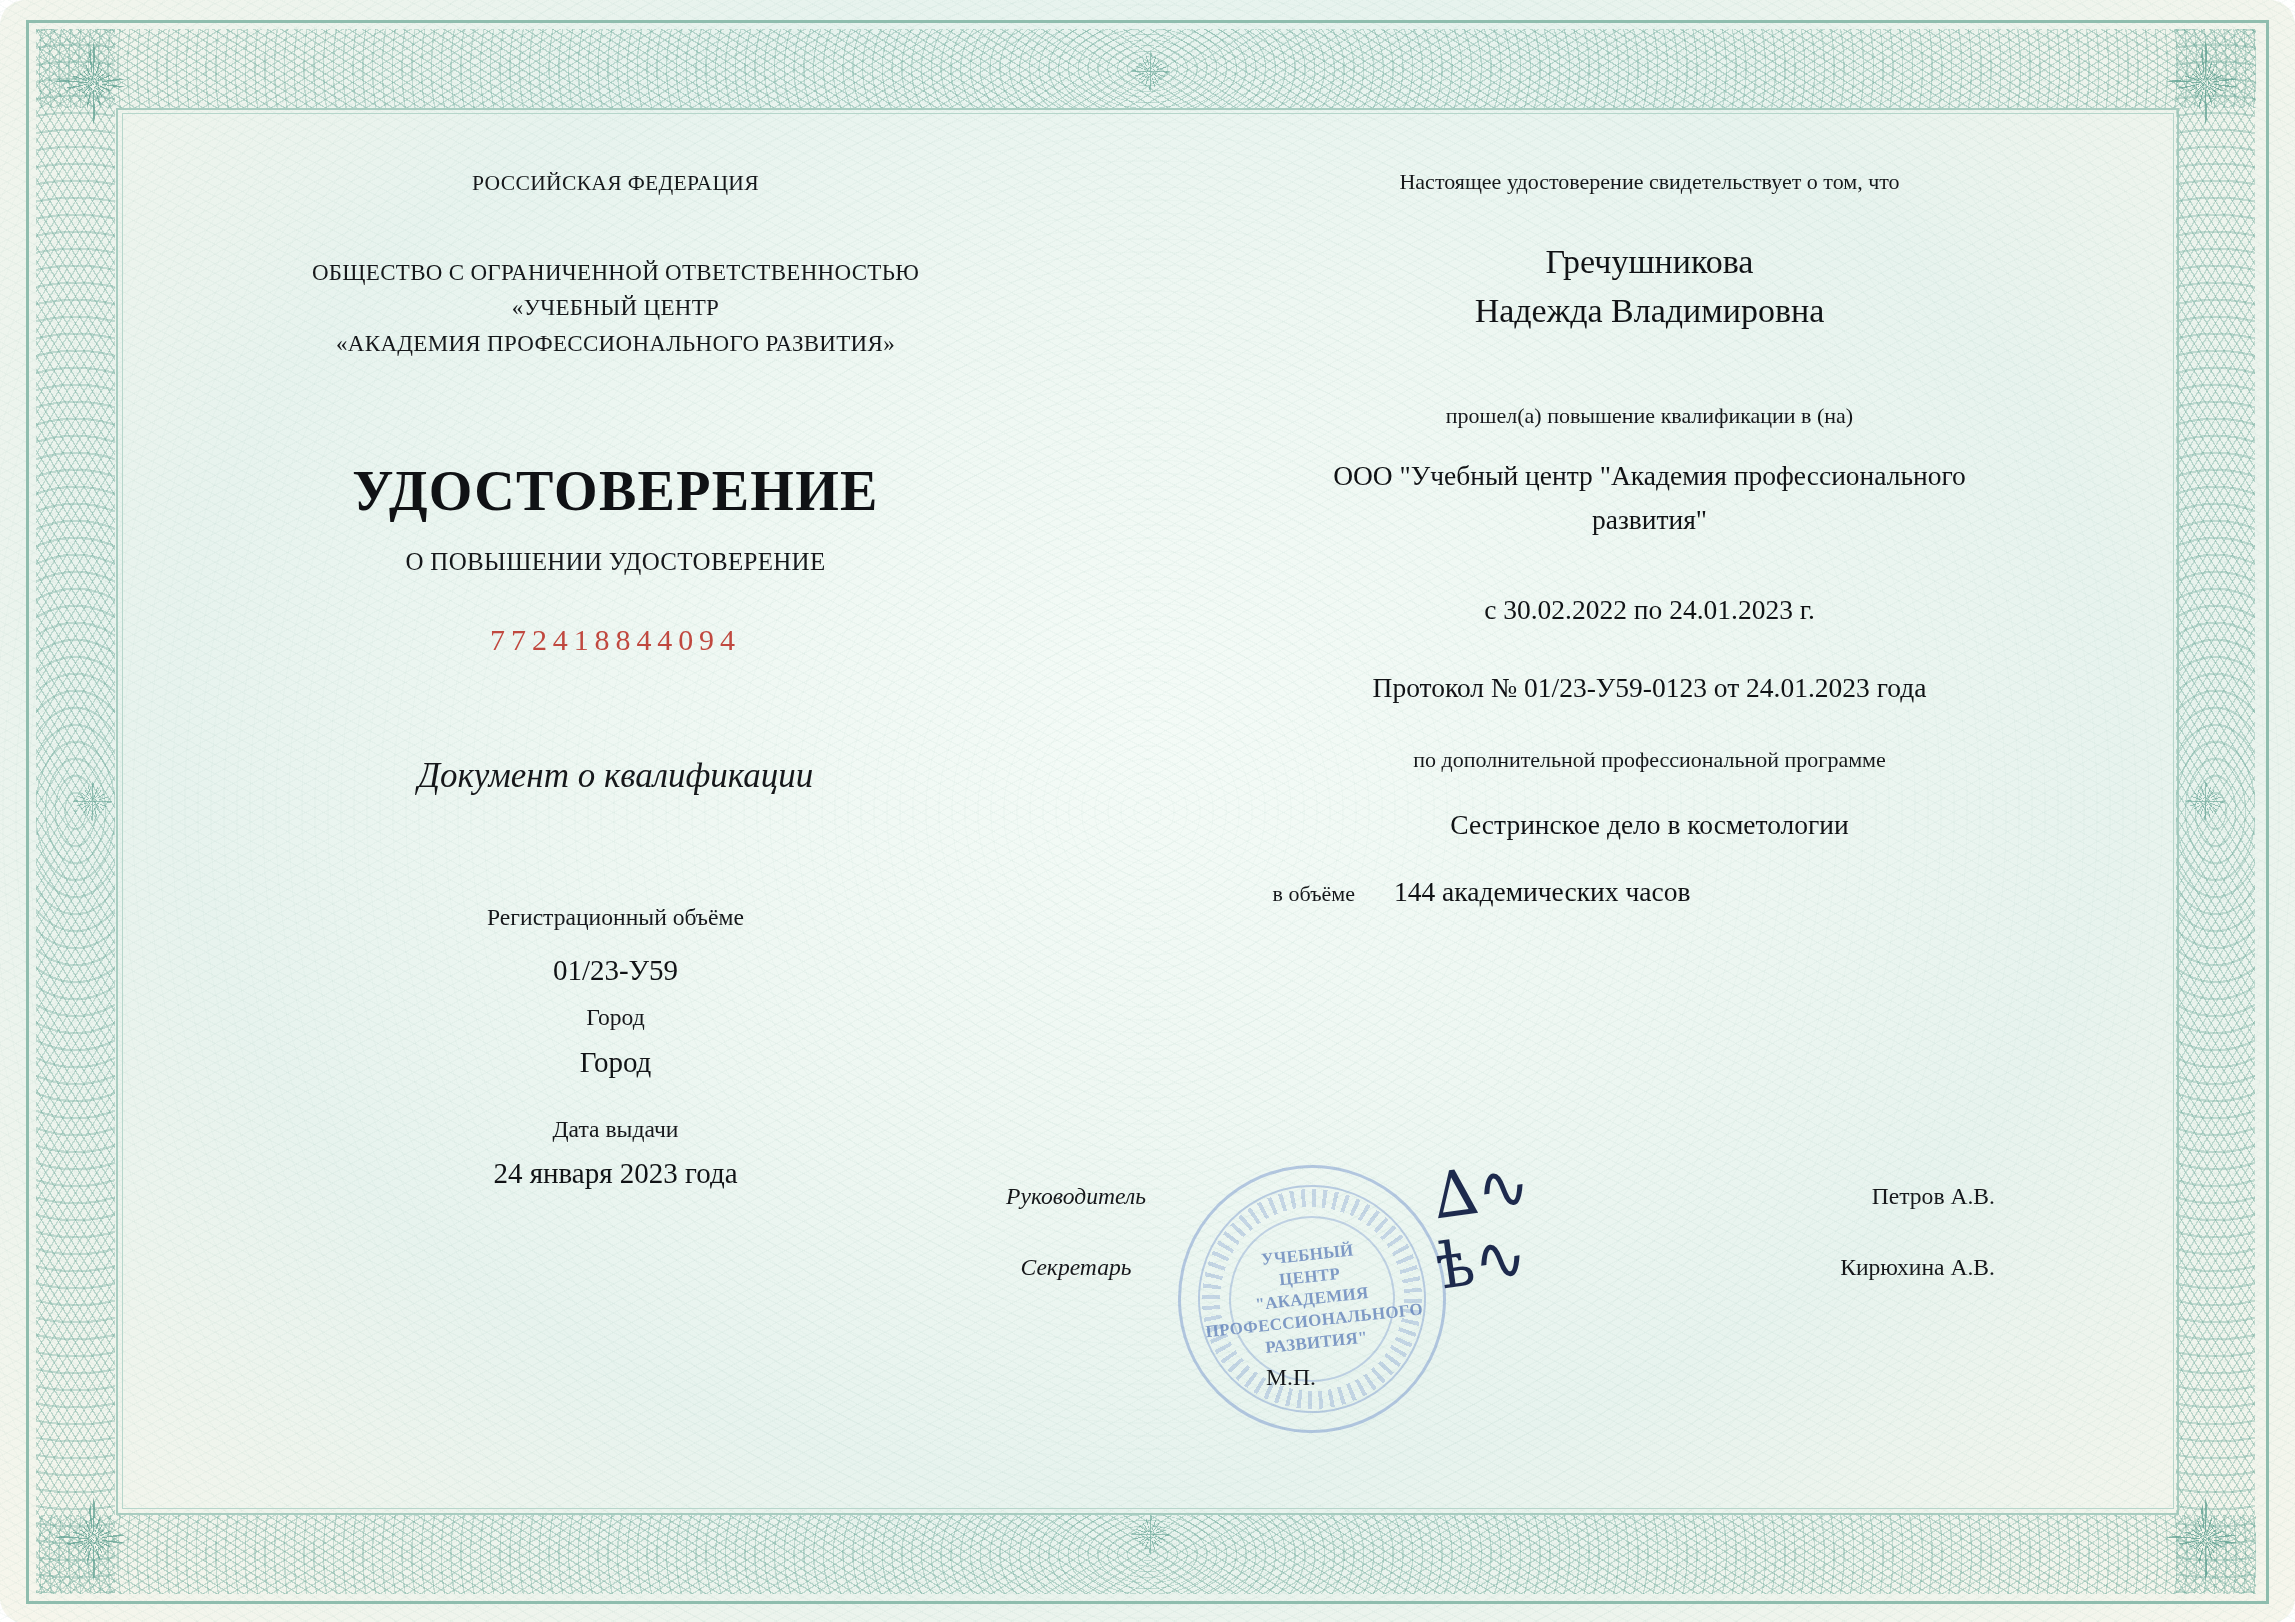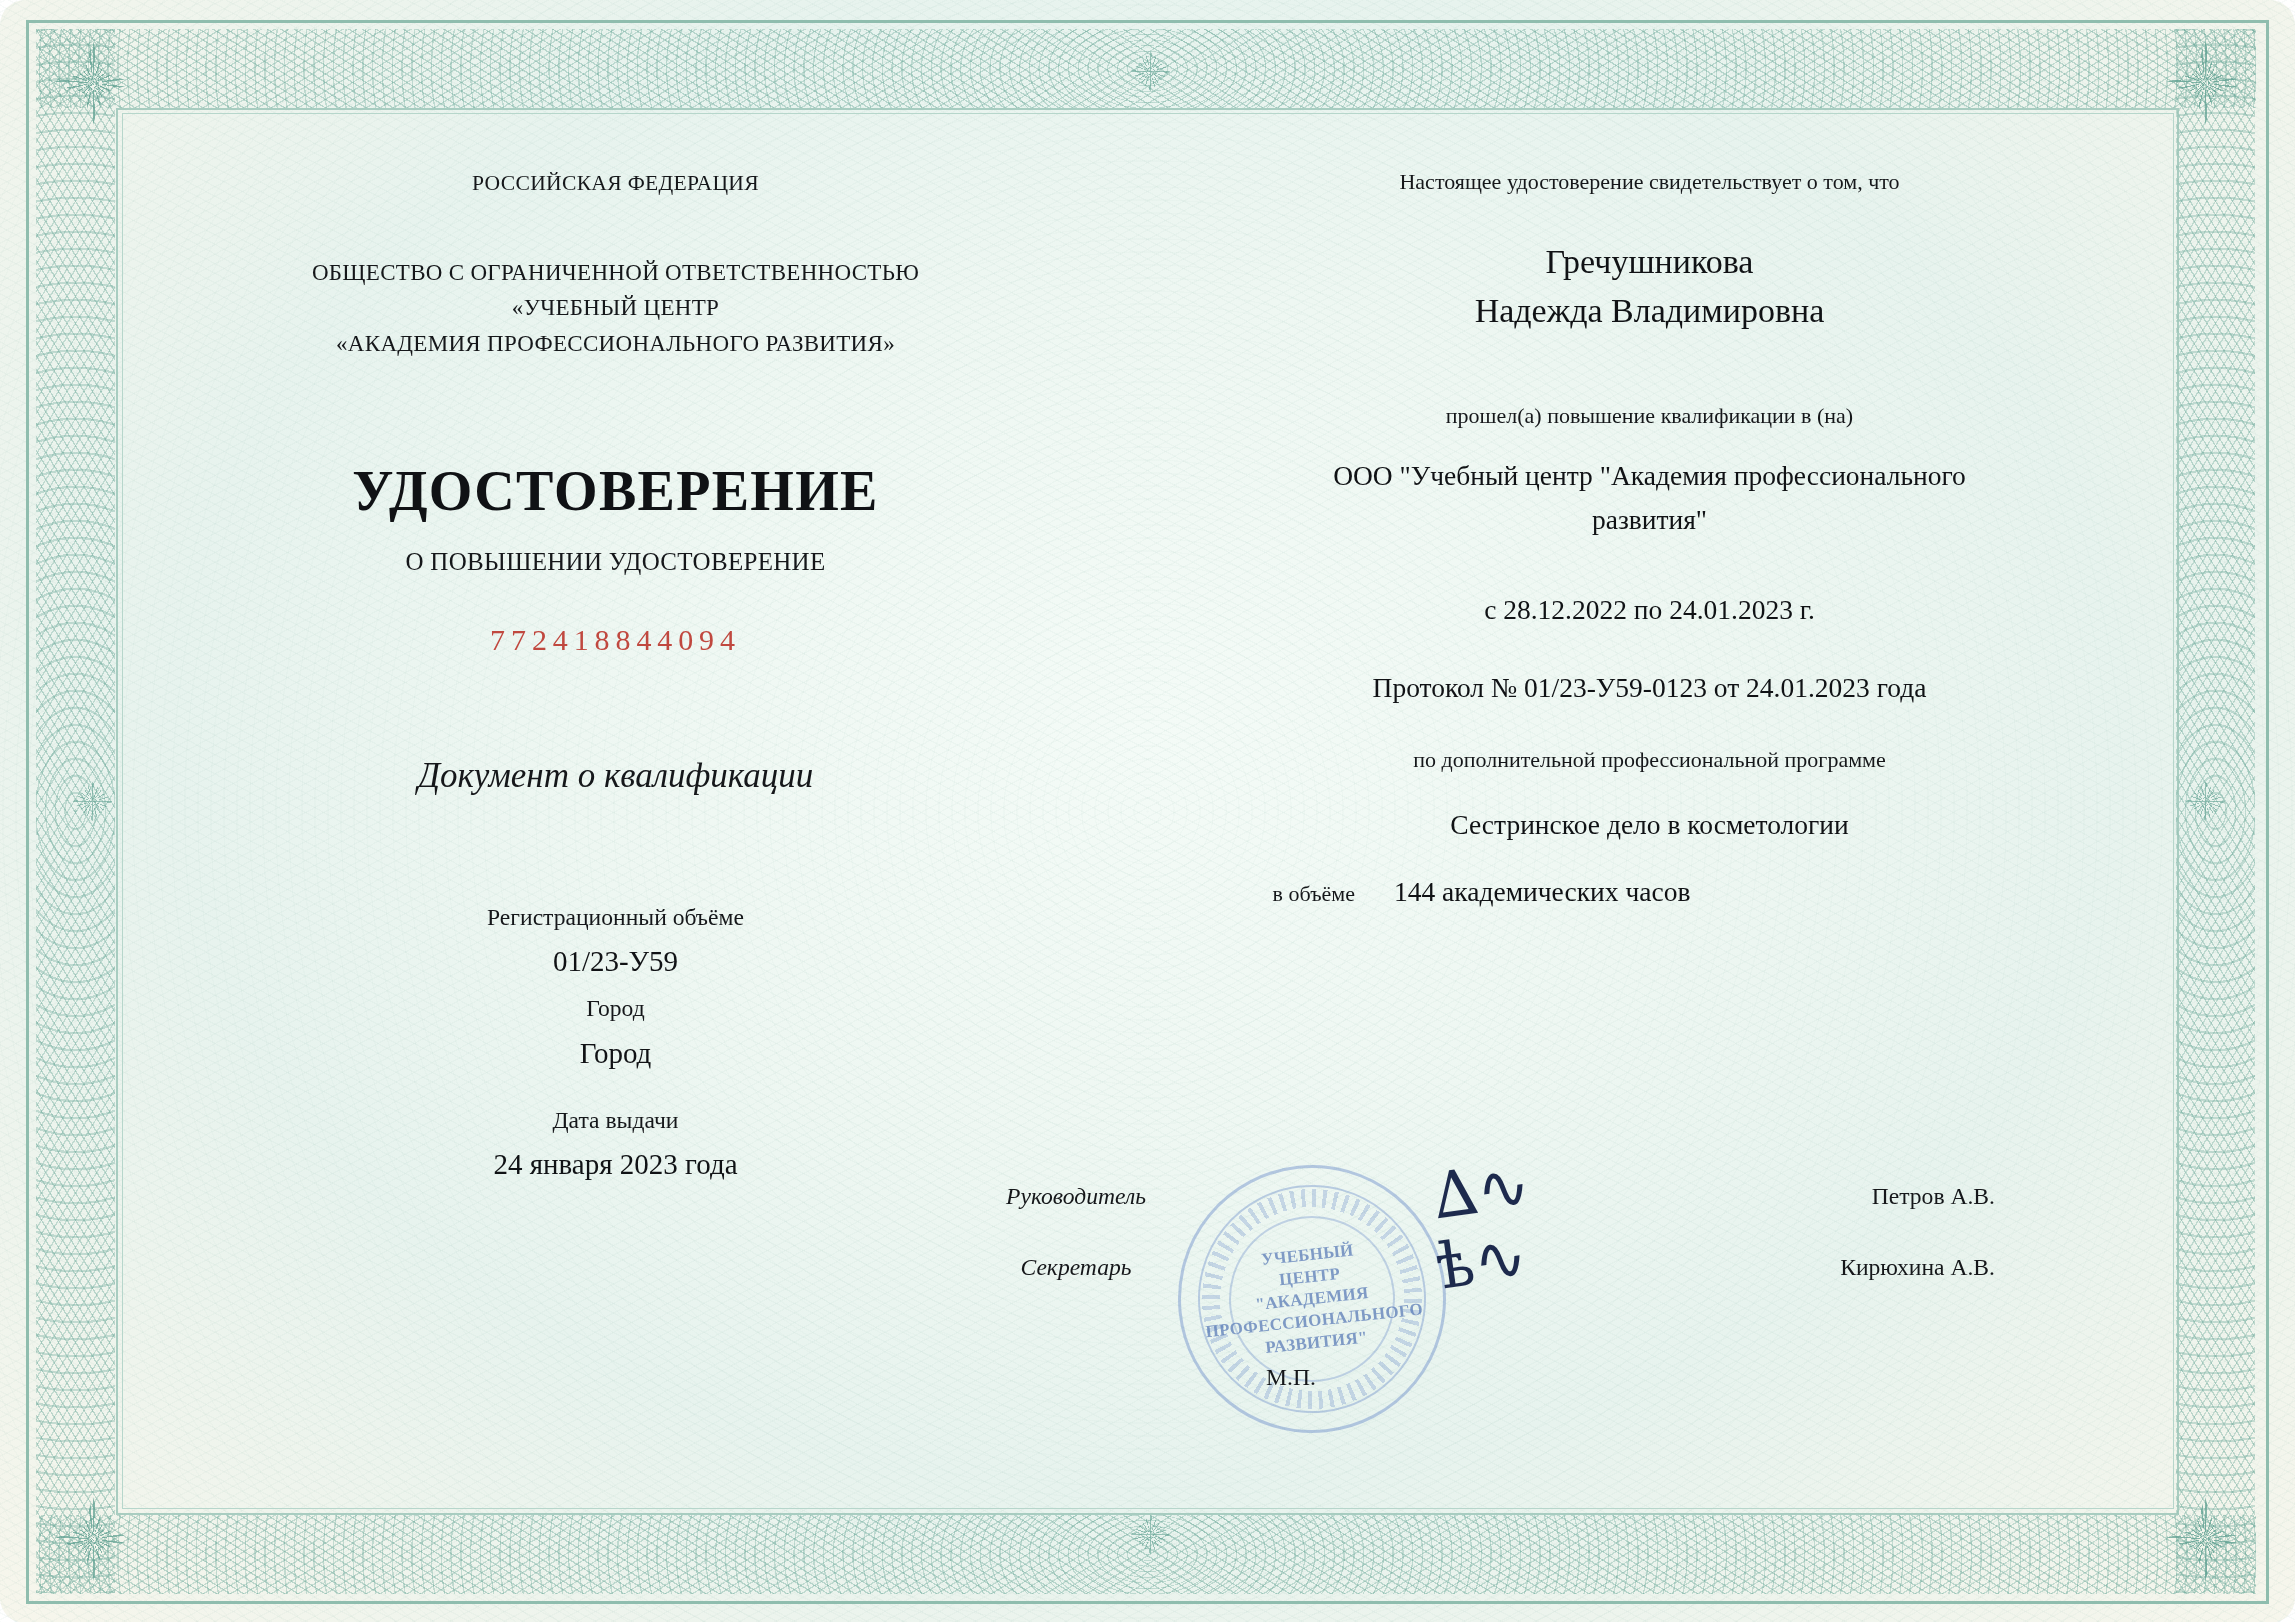--- a/index.html
+++ b/index.html
@@ -348,21 +348,21 @@
       <div class="t-title" style="margin-top:98px;">УДОСТОВЕРЕНИЕ</div>
 
       <div class="t-subtitle" style="margin-top:25px;">О ПОВЫШЕНИИ УДОСТОВЕРЕНИЕ</div>
 
       <div class="t-blank" style="margin-top:47px;">772418844094</div>
 
       <div class="t-italic" style="margin-top:99px;">Документ о квалификации</div>
 
       <div style="margin-top:108px;">
         <div class="t-label">Регистрационный объёме</div>
-        <div class="t-value" style="margin-top:14px;">01/23-У59</div>
+        <div class="t-value" style="margin-top:23px;">01/23-У59</div>
       </div>
 
       <div style="margin-top:17px;">
         <div class="t-label">Город</div>
         <div class="t-value" style="margin-top:14.4px;">Город</div>
       </div>
 
       <div style="margin-top:37px;">
         <div class="t-label">Дата выдачи</div>
         <div class="t-value" style="margin-top:14.4px;">24 января 2023 года</div>
@@ -379,21 +379,21 @@
         <div class="t-name">Надежда Владимировна</div>
       </div>
 
       <div class="t-note" style="margin-top:67px;">прошел(а) повышение квалификации в (на)</div>
 
       <div style="margin-top:25px;">
         <div class="t-body">ООО "Учебный центр "Академия профессионального</div>
         <div class="t-body">развития"</div>
       </div>
 
-      <div class="t-body" style="margin-top:46px;">с 28.12.2022 по 24.01.2023 г.</div>
+      <div class="t-body" style="margin-top:46px;">с 30.02.2022 по 24.01.2023 г.</div>
 
       <div class="t-body" style="margin-top:34px;">Протокол № 01/23-У59-0123 от 24.01.2023 года</div>
 
       <div class="t-note" style="margin-top:37px;">по дополнительной профессиональной программе</div>
 
       <div class="t-body" style="margin-top:30px;">Сестринское дело в косметологии</div>
 
     </div>
 
   </div>

